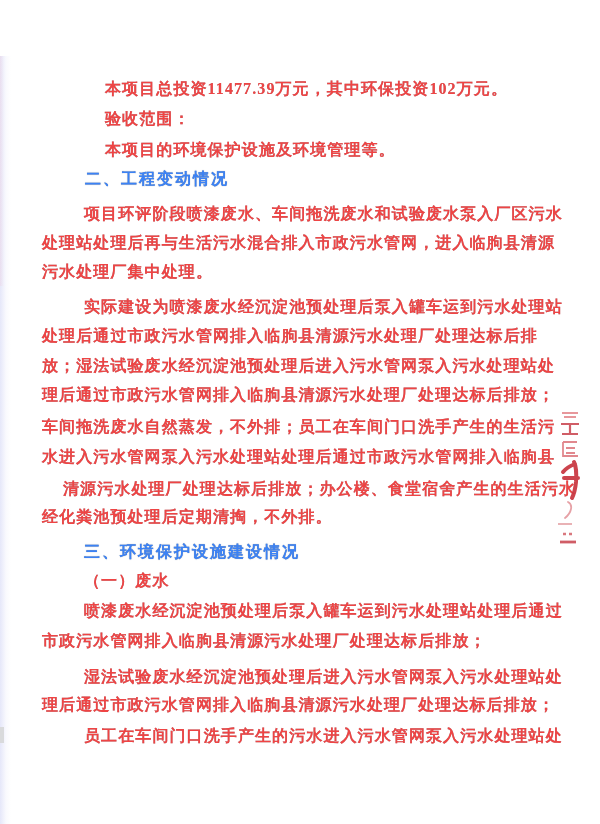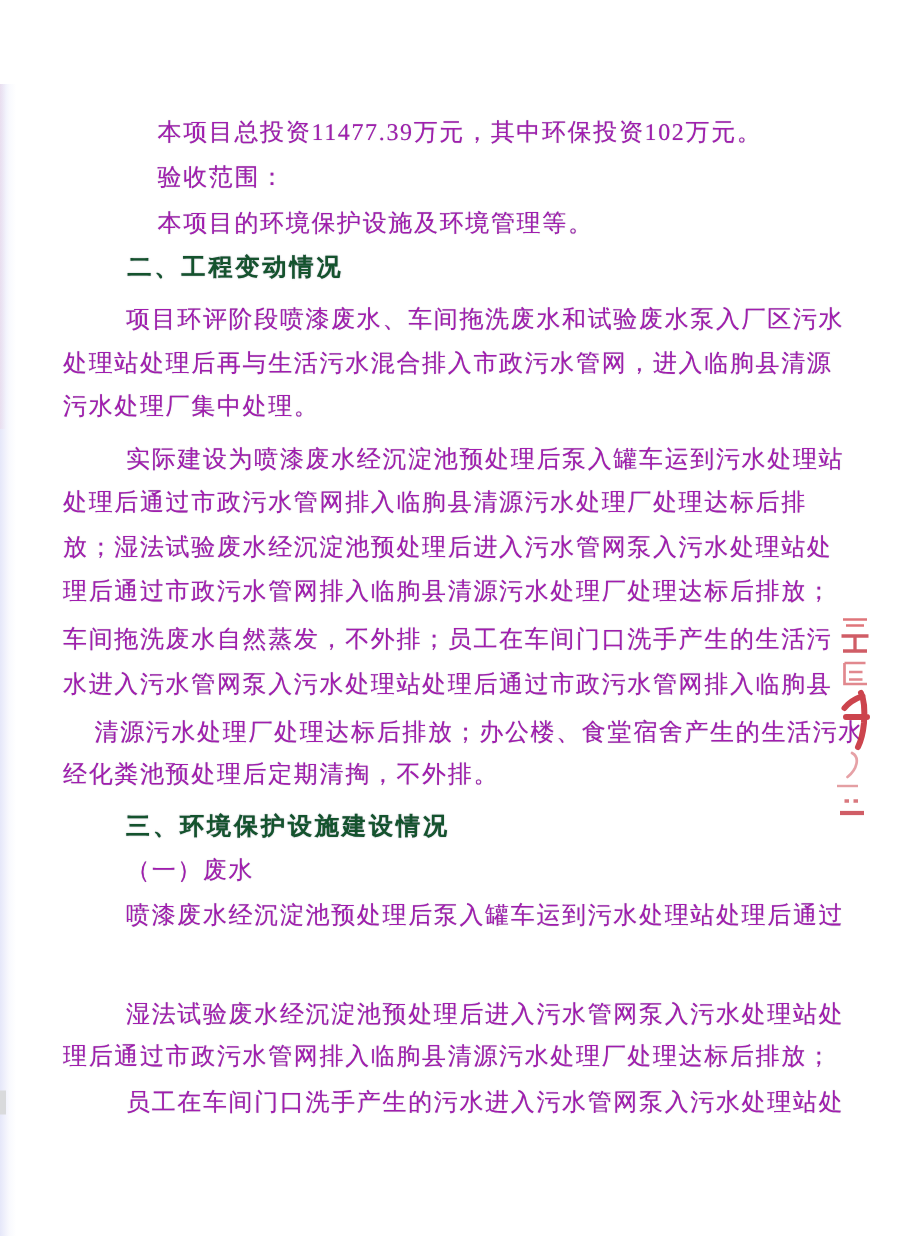--- a/index.html
+++ b/index.html
@@ -27,28 +27,29 @@
   }
   .corner-mark {
     position: absolute; left: 0; top: 727px; width: 4px; height: 16px;
     background: #d9dadc;
   }
   
   .ln {
     position: absolute;
     font-size: 16px;
     letter-spacing: 1.1px;
-    color: #a21caf;
+    color: #ef4444;
     white-space: nowrap;
     line-height: 19px;
     text-shadow: 0 0 0.6px rgba(81,94,110,0.55);
+    font-weight: bold;
   }
   .hd {
     font-weight: bold;
-    color: #14532d;
+    color: #3b82f6;
     letter-spacing: 2px;
     text-shadow: 0 0 0.8px rgba(58,71,89,0.7);
   }
   .stamp {
     position: absolute; left: 548px; top: 406px;
     width: 52px; height: 150px;
     overflow: hidden;
     pointer-events: none;
   }
 </style>
@@ -77,20 +78,21 @@
   <div class="ln" style="top:385px; left:42px;">理后通过市政污水管网排入临朐县清源污水处理厂处理达标后排放；</div>
   <div class="ln" style="top:417px; left:42px;">车间拖洗废水自然蒸发，不外排；员工在车间门口洗手产生的生活污</div>
   <div class="ln" style="top:447px; left:42px;">水进入污水管网泵入污水处理站处理后通过市政污水管网排入临朐县</div>
   <div class="ln" style="top:479px; left:42px;margin-left:21px;">清源污水处理厂处理达标后排放；办公楼、食堂宿舍产生的生活污水</div>
   <div class="ln hd" style="top:542px; left:84px;">三、环境保护设施建设情况</div>
 
   <div class="ln" style="top:507px; left:42px;">经化粪池预处理后定期清掏，不外排。</div>
   <div class="ln" style="top:571px; left:84px;">（一）废水</div>
 
   <div class="ln" style="top:601px; left:84px;">喷漆废水经沉淀池预处理后泵入罐车运到污水处理站处理后通过</div>
+  <div class="ln" style="top:631px; left:42px;">市政污水管网排入临朐县清源污水处理厂处理达标后排放；</div>
   <div class="ln" style="top:667px; left:84px;">湿法试验废水经沉淀池预处理后进入污水管网泵入污水处理站处</div>
   <div class="ln" style="top:695px; left:42px;">理后通过市政污水管网排入临朐县清源污水处理厂处理达标后排放；</div>
   <div class="ln" style="top:726px; left:84px;">员工在车间门口洗手产生的污水进入污水管网泵入污水处理站处</div>
 
   <div class="stamp">
     <svg width="52" height="150" viewBox="0 0 52 150" xmlns="http://www.w3.org/2000/svg">
 
       <path d="M14 7 h16 M16 11 h12" stroke="#d4474e" stroke-width="1.6" opacity="0.75" fill="none"></path>
 
       <path d="M13 18 h18 M22 18 v10 M14 28 h16" stroke="#c8414b" stroke-width="2.2" opacity="0.85" fill="none"></path>

